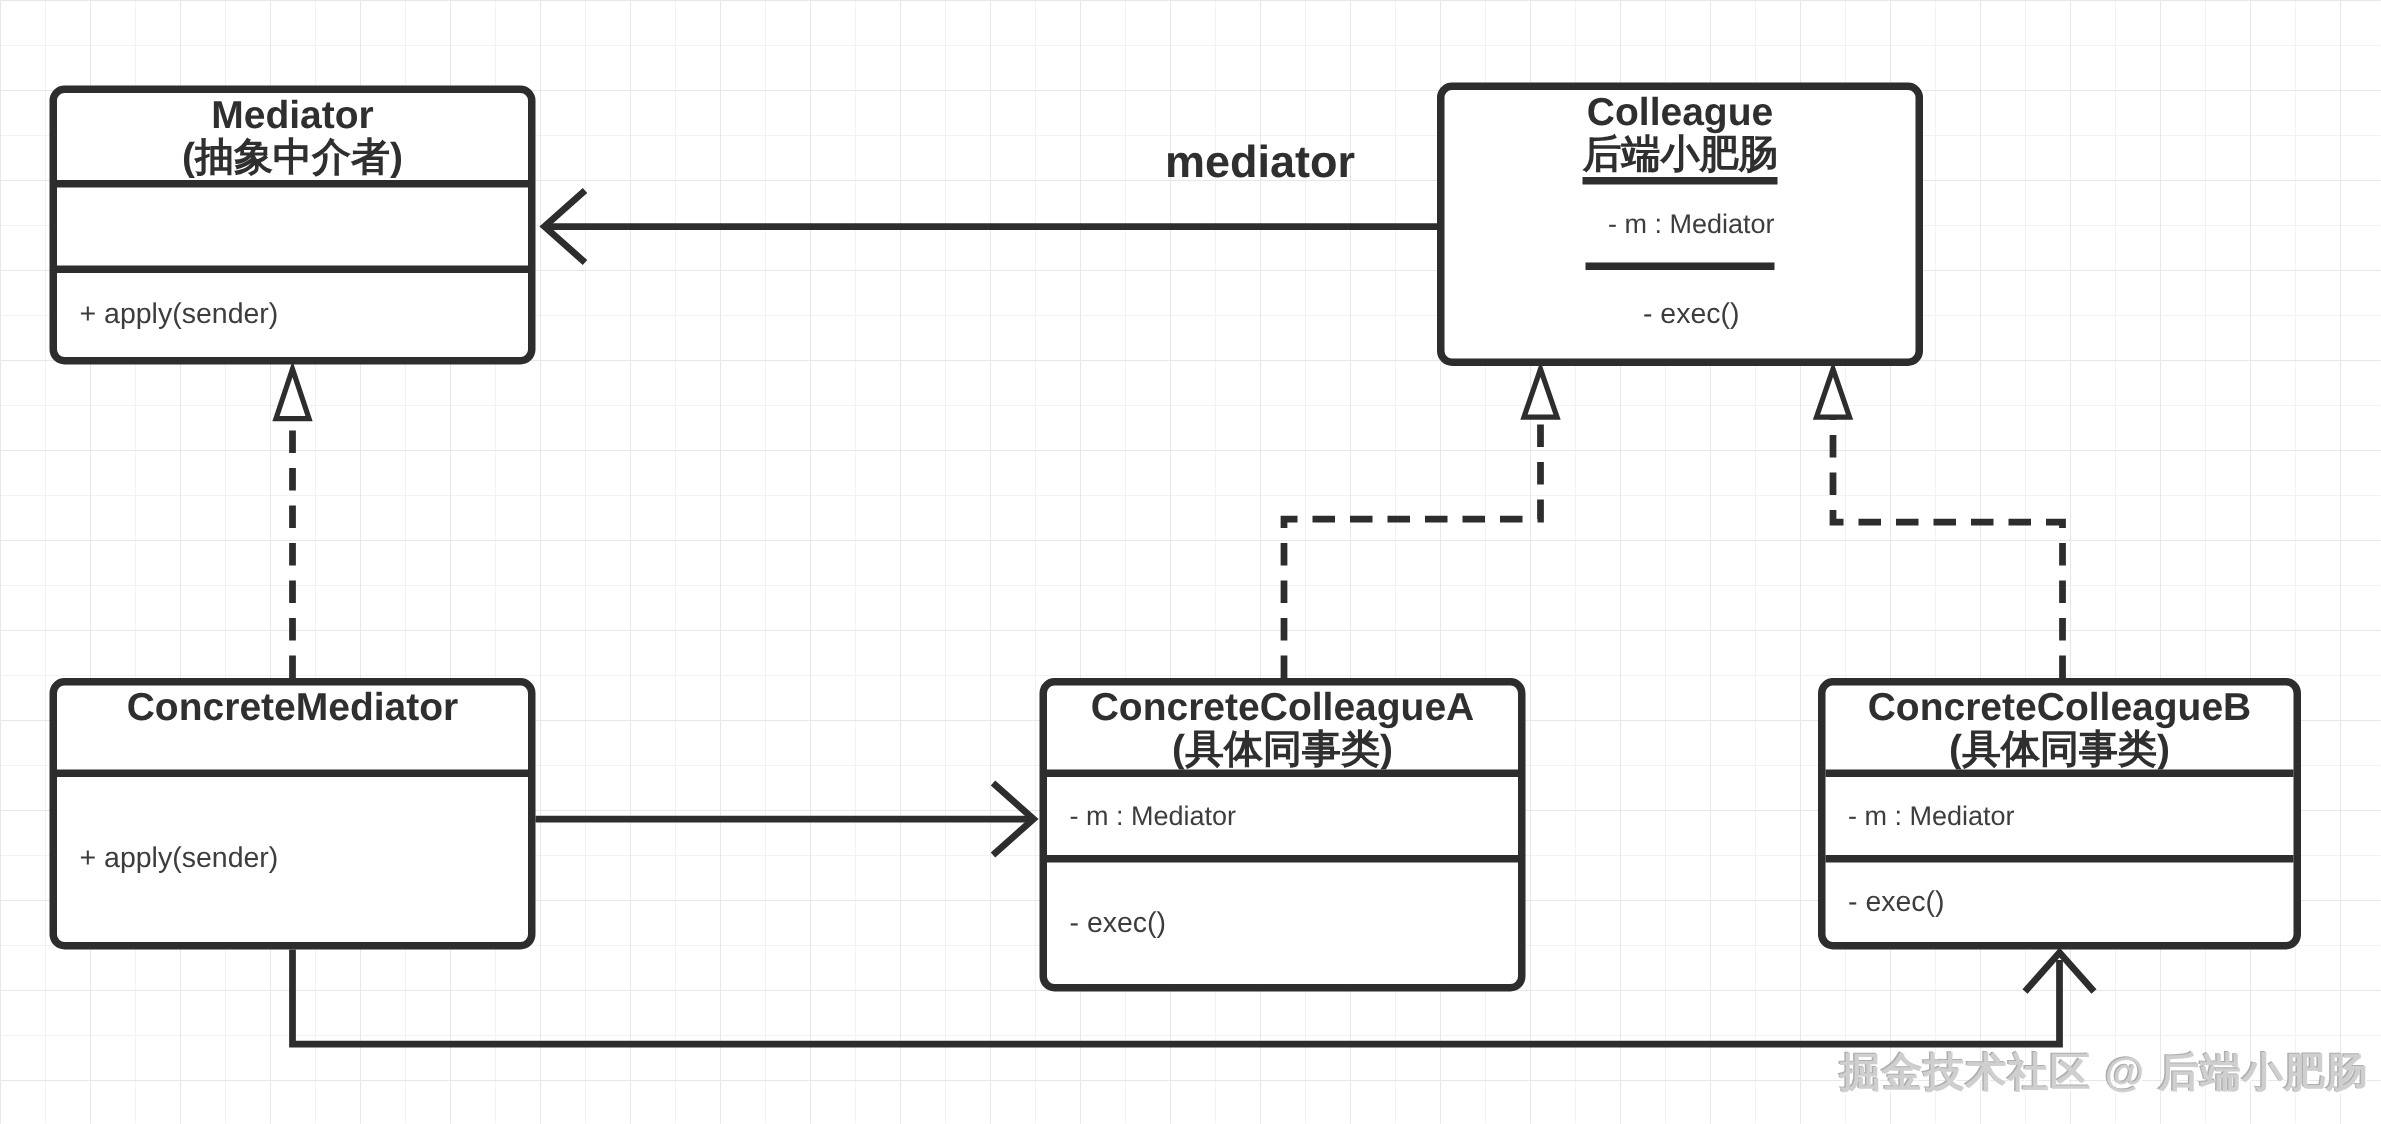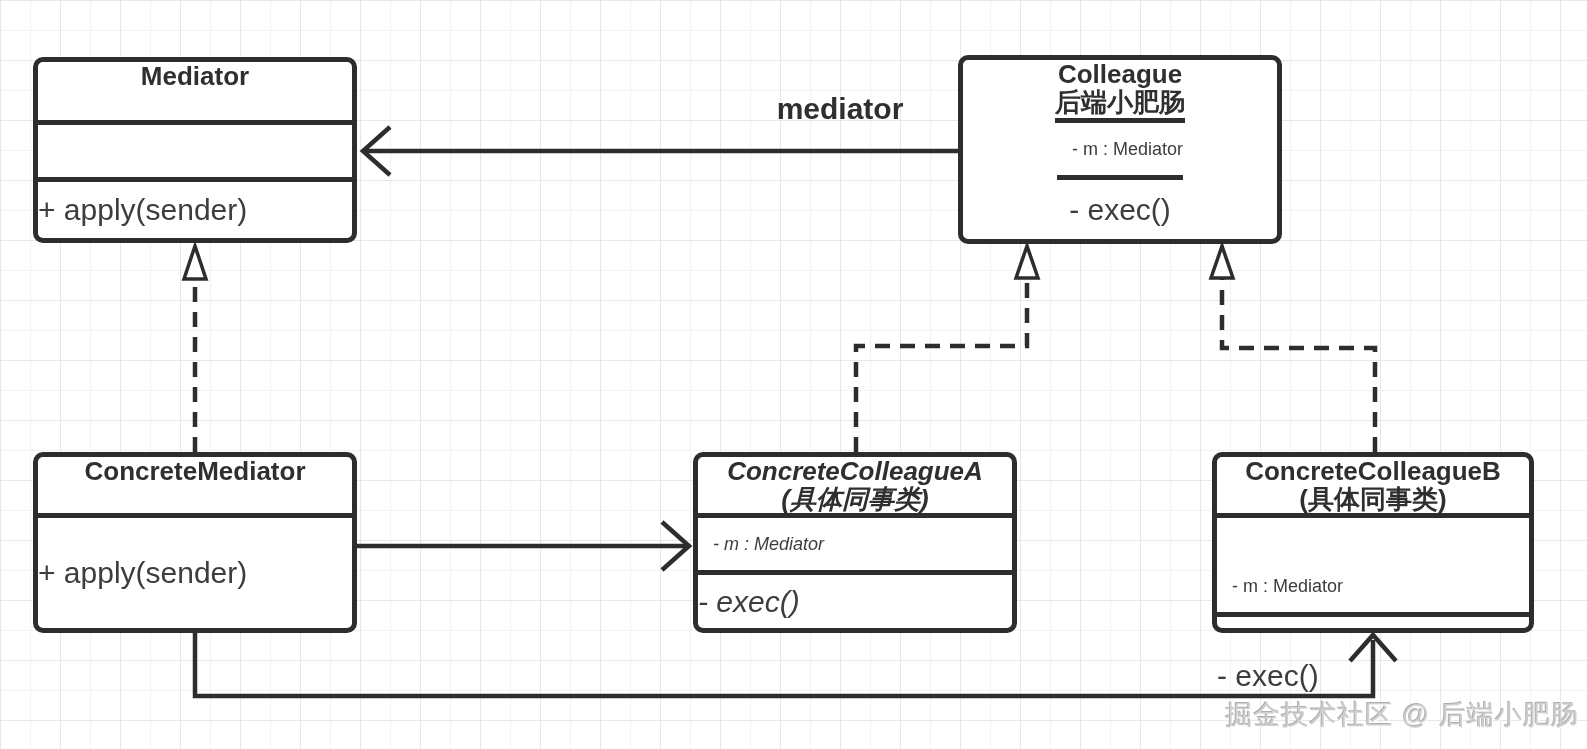--- a/index.html
+++ b/index.html
@@ -77,29 +77,30 @@
     display: flex;
     align-items: center;
     padding-left: 15px;
     font-size: 18px;
     color: #3d3d3d;
   }
   .uml-method {
     flex: 1 1 auto;
     display: flex;
     align-items: center;
-    font-size: 30px;
+    padding-left: 15px;
+    font-size: 19px;
     color: #3d3d3d;
   }
 
   #box-mediator            { left: 33px;   top: 57px;  width: 324px; height: 186px; }
   #box-colleague           { left: 958px;  top: 55px;  width: 324px; height: 189px; align-items: center; }
   #box-concrete-mediator   { left: 33px;   top: 452px; width: 324px; height: 181px; }
-  #box-concrete-colleague-a{ left: 693px;  top: 452px; width: 324px; height: 181px; font-style: italic; }
-  #box-concrete-colleague-b{ left: 1212px; top: 452px; width: 322px; height: 181px; gap: 42px; }
+  #box-concrete-colleague-a{ left: 693px;  top: 452px; width: 324px; height: 209px; }
+  #box-concrete-colleague-b{ left: 1212px; top: 452px; width: 322px; height: 181px; }
   #box-mediator .uml-head, #box-colleague .uml-head { flex-basis: 58px; height: 58px; }
 
   .edge-label {
     position: absolute;
     left: 760px;
     top: 92px;
     width: 160px;
     text-align: center;
     font-size: 30px;
     font-weight: bold;
@@ -107,20 +108,21 @@
   }
 
   .watermark {
     position: absolute;
     right: 8px;
     top: 697px;
     font-size: 27px;
     letter-spacing: 1px;
     color: #cfcfcf;
     text-shadow: -1px -1px 0 #aeaeae, 1px 1px 0 #ffffff;
+    font-weight: bold;
   }
 </style>
 </head>
 <body>
 
 <div class="canvas">
 
   <svg class="arrows" viewBox="0 0 1587 749" xmlns="http://www.w3.org/2000/svg">
 
     <g>
@@ -150,20 +152,21 @@
 
     <g>
       <path class="dash" d="M1375,452 L1375,348 L1222,348 L1222,278"></path>
       <polygon class="tri" points="1222,246 1211,278 1233,278"></polygon>
     </g>
   </svg>
 
   <div class="uml-class" id="box-mediator">
     <div class="uml-head">
       <div>Mediator</div>
+      <div>(抽象中介者)</div>
     </div>
     <div class="uml-attr"></div>
     <div class="uml-method">+ apply(sender)</div>
   </div>
 
   <div class="uml-class" id="box-colleague">
     <div class="uml-head">
       <div>Colleague</div>
       <div>后端小肥肠</div>
     </div>

